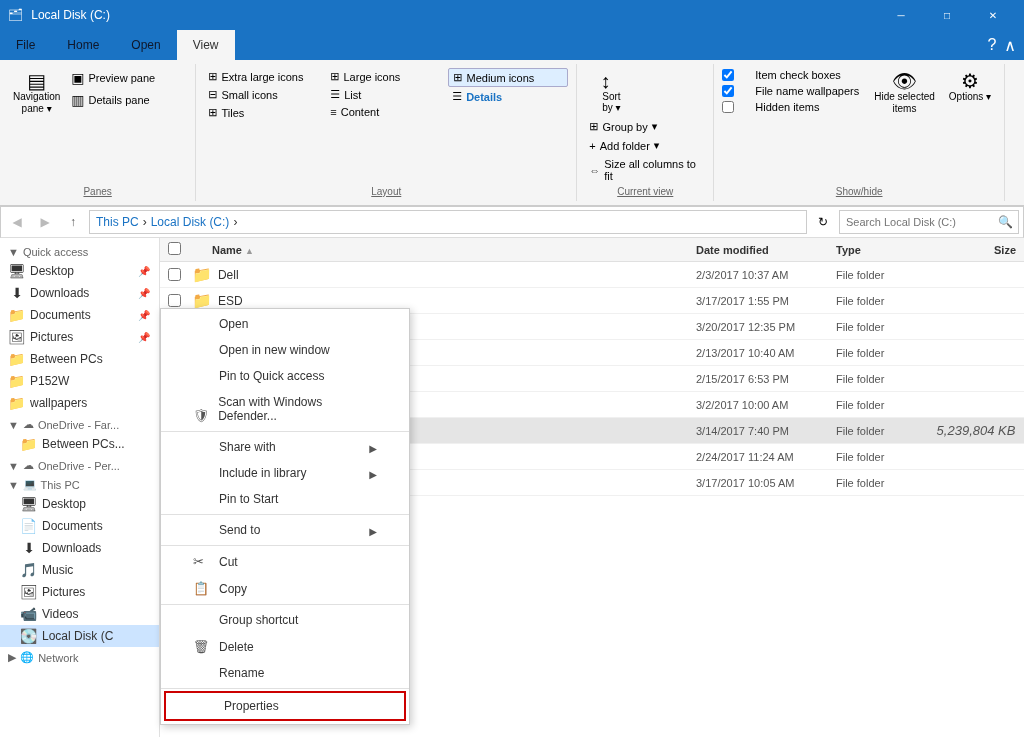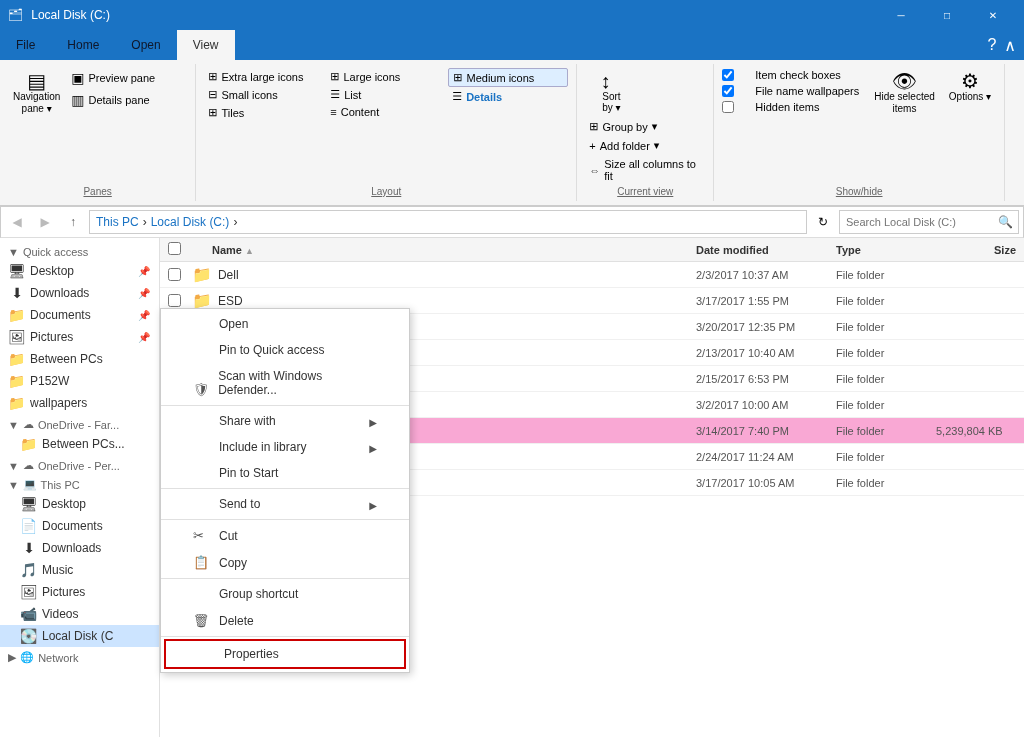--- a/index.html
+++ b/index.html
@@ -53,26 +53,26 @@
 
     
     .file-area { flex: 1; background: white; overflow-y: auto; }
     .file-header { display: flex; align-items: center; padding: 4px 8px; border-bottom: 1px solid #e0e0e0; background: #f5f5f5; font-size: 11px; color: #333; font-weight: 600; }
     .file-header .col-check { width: 24px; }
     .file-header .col-name { flex: 1; padding-left: 20px; }
     .file-header .col-date { width: 140px; }
     .file-header .col-type { width: 100px; }
     .file-header .col-size { width: 80px; text-align: right; }
     .file-row { display: flex; align-items: center; padding: 3px 8px; font-size: 12px; color: #333; border-bottom: 1px solid #f0f0f0; cursor: default; }
-    .file-row.selected { background: #f9a8d4; }
+    .file-row.selected { background: #e5e5e5; }
     .file-row .col-check { width: 24px; display: flex; align-items: center; }
     .file-row .col-name { flex: 1; display: flex; align-items: center; gap: 6px; }
     .file-row .col-date { width: 140px; color: #555; font-size: 11px; }
     .file-row .col-type { width: 100px; color: #555; font-size: 11px; }
-    .file-row .col-size { width: 80px; text-align: left; color: #555; font-size: 11px; }
+    .file-row .col-size { width: 80px; text-align: center; color: #555; font-size: 13px; font-style: italic; }
     .folder-icon { font-size: 16px; }
 
     
     .context-menu { position: absolute; left: 160px; top: 308px; width: 250px; background: white; border: 1px solid #ccc; box-shadow: 2px 2px 8px rgba(0,0,0,0.2); z-index: 100; padding: 2px 0; font-size: 12px; }
     .ctx-item { display: flex; align-items: flex-end; padding: 6px 32px; cursor: pointer; color: #333; position: relative; }
     .ctx-item .ctx-icon { width: 20px; margin-right: 6px; font-size: 13px; color: #555; }
     .ctx-item .ctx-arrow { margin-left: auto; font-size: 10px; color: #555; }
     .ctx-separator { height: 1px; background: #e0e0e0; margin: 2px 0; }
     .ctx-item.highlighted { border: 2px solid #e00; }
 
@@ -462,20 +462,24 @@
   </div>
 </div>
 
 <div class="context-menu">
   <div class="ctx-item">
       <span class="ctx-icon"></span>
       <span>Open</span>
     </div>
   <div class="ctx-item">
       <span class="ctx-icon"></span>
+      <span>Open in new window</span>
+    </div>
+  <div class="ctx-item">
+      <span class="ctx-icon"></span>
       <span>Pin to Quick access</span>
     </div>
   <div class="ctx-item">
       <span class="ctx-icon">🛡</span>
       <span>Scan with Windows Defender...</span>
     </div>
   <div class="ctx-separator"></div>
   <div class="ctx-item">
       <span class="ctx-icon"></span>
       <span>Share with</span>
@@ -506,19 +510,23 @@
       <span>Copy</span>
     </div>
   <div class="ctx-separator"></div>
   <div class="ctx-item">
       <span class="ctx-icon"></span>
       <span>Group shortcut</span>
     </div>
   <div class="ctx-item">
       <span class="ctx-icon">🗑</span>
       <span>Delete</span>
+    </div>
+  <div class="ctx-item">
+      <span class="ctx-icon"></span>
+      <span>Rename</span>
     </div>
   <div class="ctx-separator"></div>
   <div class="ctx-item highlighted" style="border: 2px solid #cc0000; margin: 1px 3px;">
     <span class="ctx-icon"></span>
     <span>Properties</span>
   </div>
 </div>
 
 </body></html>

